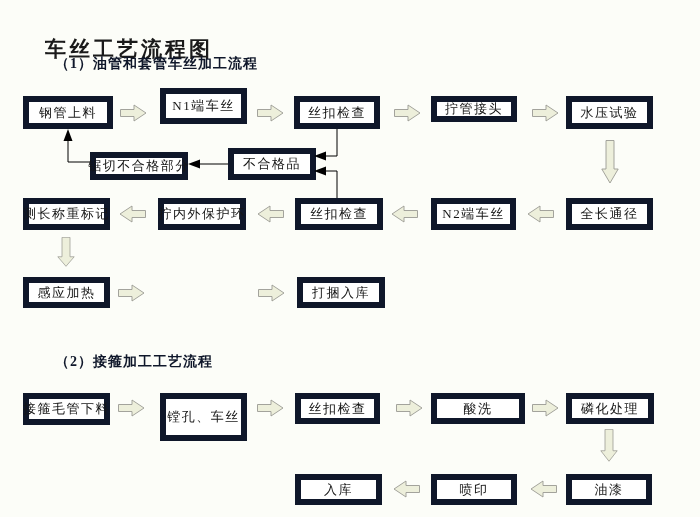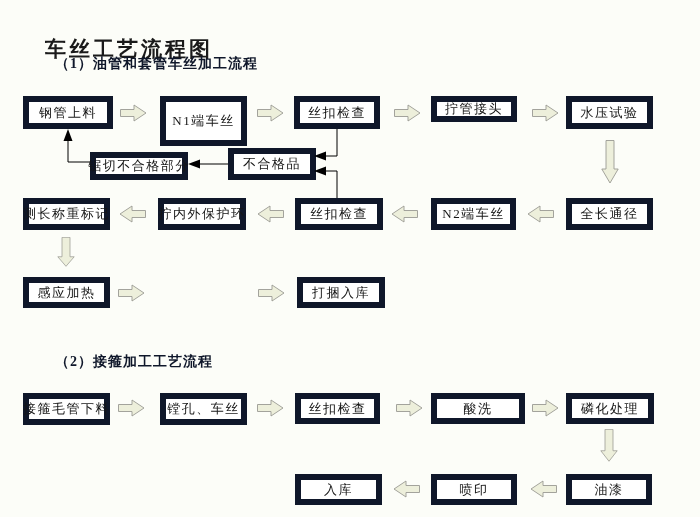--- a/index.html
+++ b/index.html
@@ -38,39 +38,39 @@
 </head>
 <body>
 
 <div class="stage">
 
   <div class="page-title">车丝工艺流程图</div>
   <div class="section-heading" style="left:55px;top:55px;">（1）油管和套管车丝加工流程</div>
   <div class="section-heading" style="left:55px;top:353px;">（2）接箍加工工艺流程</div>
 
   <div class="box" style="left:23px;top:96px;width:90px;height:33px">钢管上料</div>
-  <div class="box" style="left:160px;top:96px;width:87px;height:50px">N1端车丝</div>
+  <div class="box" style="left:160px;top:88px;width:87px;height:36px">N1端车丝</div>
   <div class="box" style="left:294px;top:96px;width:86px;height:33px">丝扣检查</div>
   <div class="box" style="left:431px;top:96px;width:86px;height:26px">拧管接头</div>
   <div class="box" style="left:566px;top:96px;width:87px;height:33px">水压试验</div>
 
   <div class="box" style="left:90px;top:152px;width:98px;height:28px">锯切不合格部分</div>
   <div class="box" style="left:228px;top:148px;width:88px;height:32px">不合格品</div>
 
   <div class="box" style="left:23px;top:198px;width:87px;height:32px">测长称重标记</div>
   <div class="box" style="left:158px;top:198px;width:88px;height:32px">拧内外保护环</div>
   <div class="box" style="left:295px;top:198px;width:88px;height:32px">丝扣检查</div>
   <div class="box" style="left:431px;top:198px;width:85px;height:32px">N2端车丝</div>
   <div class="box" style="left:566px;top:198px;width:87px;height:32px">全长通径</div>
 
   <div class="box" style="left:23px;top:277px;width:87px;height:31px">感应加热</div>
   <div class="box" style="left:297px;top:277px;width:88px;height:31px">打捆入库</div>
 
   <div class="box" style="left:23px;top:393px;width:87px;height:32px">接箍毛管下料</div>
-  <div class="box" style="left:160px;top:393px;width:87px;height:32px">镗孔、车丝</div>
+  <div class="box" style="left:160px;top:393px;width:87px;height:48px">镗孔、车丝</div>
   <div class="box" style="left:295px;top:393px;width:85px;height:31px">丝扣检查</div>
   <div class="box" style="left:431px;top:393px;width:94px;height:31px">酸洗</div>
   <div class="box" style="left:566px;top:393px;width:88px;height:31px">磷化处理</div>
 
   <div class="box" style="left:295px;top:474px;width:87px;height:31px">入库</div>
   <div class="box" style="left:431px;top:474px;width:86px;height:31px">喷印</div>
   <div class="box" style="left:566px;top:474px;width:86px;height:31px">油漆</div>
 
   <svg class="arr" style="left:120px;top:104px" width="27" height="18">
       <polygon points="0.5,5.5 14,5.5 14,1 26,9 14,17 14,12.5 0.5,12.5"></polygon>

